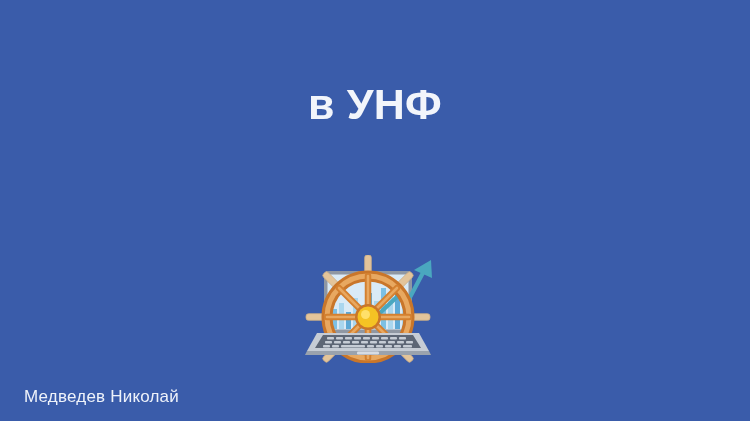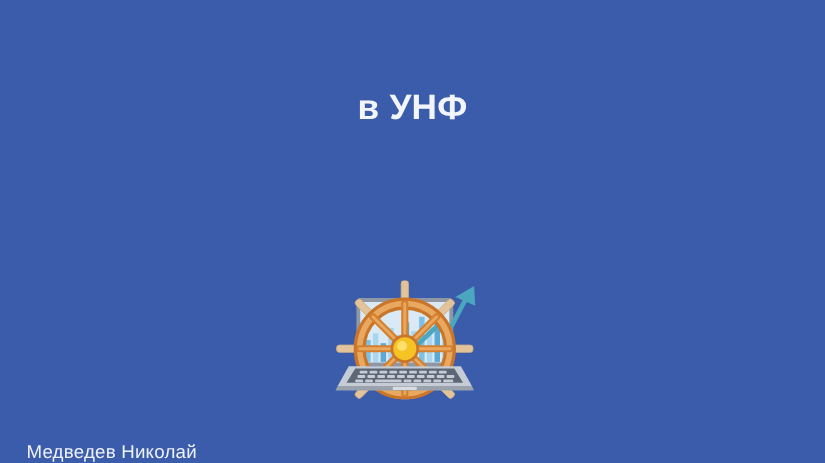--- a/index.html
+++ b/index.html
@@ -35,21 +35,21 @@
     display: block;
     font-size: 47px;
     font-weight: bold;
     color: #f2f5fb;
     letter-spacing: 0.2px;
     line-height: 1.06;
     white-space: nowrap;
   }
   .title-line-2 {
     display: block;
-    font-size: 32px;
+    font-size: 43px;
     font-weight: bold;
     color: #f2f5fb;
     letter-spacing: 0.2px;
     line-height: 1.22;
     white-space: nowrap;
   }
 
   
   .illustration {
     position: absolute;
@@ -65,21 +65,21 @@
   }
 
   
   .footer {
     position: absolute;
     left: 0;
     bottom: 0;
     width: 750px;
     height: 48px;
     display: flex;
-    align-items: flex-end;
+    align-items: center;
     justify-content: space-between;
     padding: 0 24px;
     box-sizing: border-box;
   }
   .footer-author,
   .footer-email {
     font-size: 17px;
     color: #eef2fa;
     font-weight: normal;
     letter-spacing: 0.2px;

